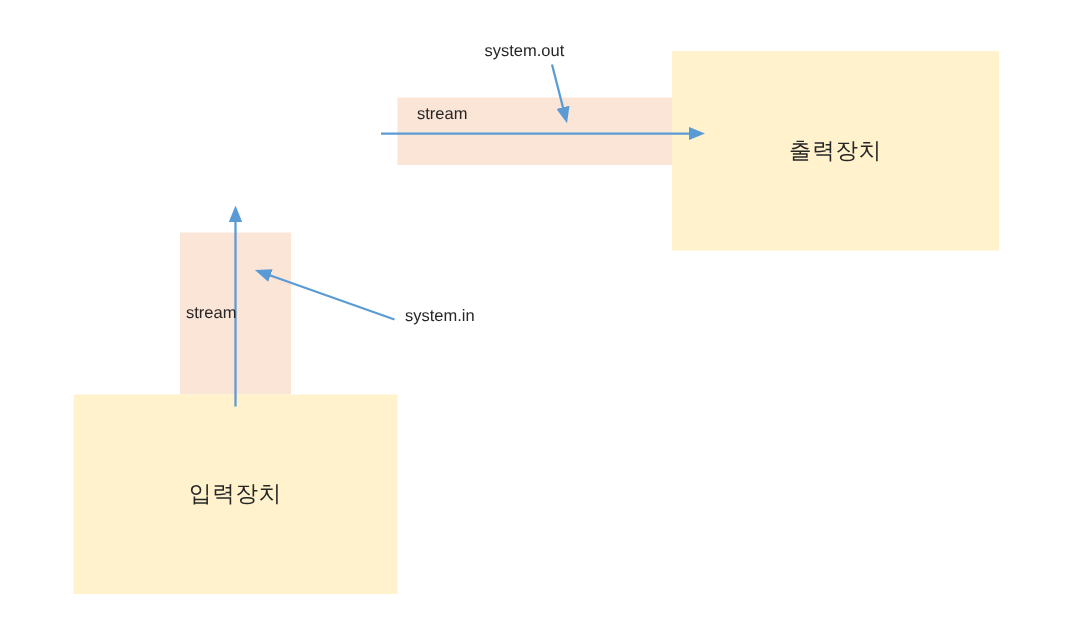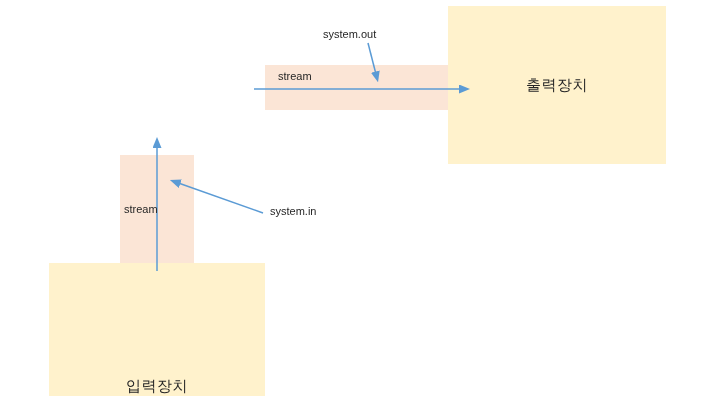--- a/index.html
+++ b/index.html
@@ -26,22 +26,22 @@
     position: absolute;
     background: var(--box-fill);
     display: flex;
     align-items: center;
     justify-content: center;
     font-size: 15px;
     letter-spacing: 0.5px;
     color: var(--text);
   }
   .box-cpu    { left: 49px;  top: 23px;  width: 216px; height: 132px; }
-  .box-output { left: 448px; top: 6px;  width: 218px; height: 158px; }
-  .box-input  { left: 49px;  top: 263px; width: 216px; height: 133px; align-items: flex-end; }
+  .box-output { left: 448px; top: 34px;  width: 218px; height: 133px; }
+  .box-input  { left: 49px;  top: 263px; width: 216px; height: 133px; }
   .stream-band {
     position: absolute;
     background: var(--stream-fill);
   }
   .band-h { left: 265px; top: 65px;  width: 183px; height: 45px; }
   .band-v { left: 120px; top: 155px; width: 74px;  height: 108px; }
   .label {
     position: absolute;
     font-size: 11px;
     line-height: 1.1;

